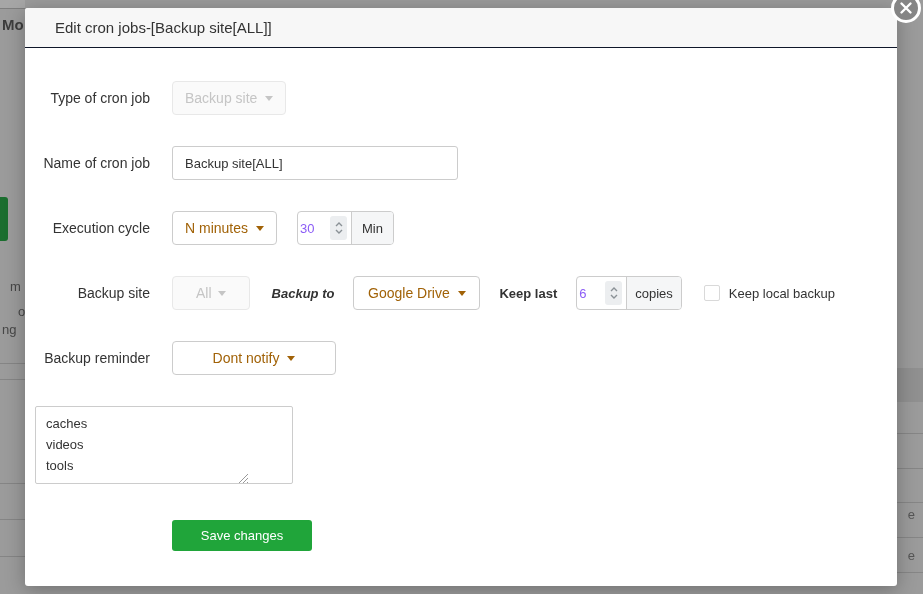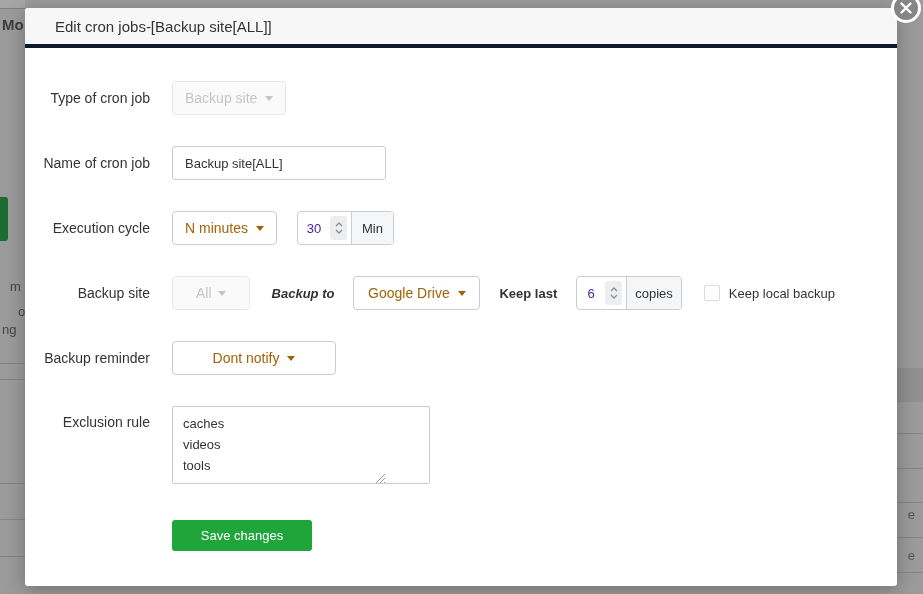--- a/index.html
+++ b/index.html
@@ -27,21 +27,21 @@
   .bg-line-l { position: absolute; left: 0; width: 25px; height: 1px; background: #858585; }
   .bg-band-r { position: absolute; right: 0; top: 368px; width: 26px; height: 34px; background: #909090; }
   .bg-line-r { position: absolute; right: 0; width: 26px; height: 1px; background: #868686; }
   .bg-e { position: absolute; right: 8px; font-size: 13px; color: #565656; }
 
   
   .modal { position: absolute; left: 25px; top: 8px; width: 872px; height: 578px;
     background: #ffffff; border-radius: 3px;
     box-shadow: 0 4px 20px rgba(0,0,0,0.28); }
   .modal-header { height: 40px; background: #f7f7f7;
-    border-bottom: 4px solid #0f172a; border-radius: 3px 3px 0 0;
+    border-bottom: 1px solid #0f172a; border-radius: 3px 3px 0 0;
     display: flex; align-items: center; padding-left: 30px;
     font-size: 15px; color: #333; }
   .close-btn { position: absolute; top: -15px; right: -24px;
     width: 30px; height: 30px; border-radius: 50%;
     background: #858585; border: 3px solid #ffffff;
     display: flex; align-items: center; justify-content: center;
     cursor: pointer; padding: 0; z-index: 5; }
   .modal-body { padding: 33px 30px 0 10px; }
 
   
@@ -54,29 +54,29 @@
   .select { display: inline-flex; align-items: center; height: 34px;
     padding: 0 12px; border: 1px solid #cccccc; border-radius: 4px;
     background: #fff; font-size: 14px; color: #a16207; cursor: pointer; }
   .select.disabled { background: #fafafa; border-color: #e8e8e8;
     color: #c5c5c5; cursor: default; }
   .caret { width: 0; height: 0; border-left: 4px solid transparent;
     border-right: 4px solid transparent; border-top: 5px solid currentColor;
     margin-left: 8px; display: inline-block; }
   .select.centered { justify-content: center; }
 
-  .text-input { width: 214px; height: 34px; border: 1px solid #ccc;
+  .text-input { width: 286px; height: 34px; border: 1px solid #ccc;
     border-radius: 3px; padding: 0 12px; font-size: 13px; color: #333;
     outline: none; font-family: inherit; }
 
   .num-group { display: inline-flex; align-items: stretch; height: 34px;
     border: 1px solid #ccc; border-radius: 4px; background: #fff; }
   .num-wrap { display: flex; align-items: center; padding-right: 4px; }
-  .num-input { border: none; outline: none; width: 32px; text-align: center;
-    font-size: 13px; color: #4c1d95; background: transparent; font-family: inherit;
+  .num-input { border: none; outline: none; width: 32px; text-align: left;
+    font-size: 13px; color: #8b5cf6; background: transparent; font-family: inherit;
     -moz-appearance: textfield; appearance: textfield; }
   .num-input::-webkit-outer-spin-button, .num-input::-webkit-inner-spin-button
     { -webkit-appearance: none; margin: 0; }
   .num-input.narrow { width: 28px; }
   .stepper { width: 17px; height: 24px; align-self: center; background: #eceef0;
     border-radius: 3px; display: flex; align-items: center; justify-content: center;
     cursor: pointer; }
   .addon { display: flex; align-items: center; padding: 0 10px;
     background: #f5f6f7; border-left: 1px solid #ccc; font-size: 13px;
     color: #333; border-radius: 0 3px 3px 0; }
@@ -211,21 +211,20 @@
     <div class="form-row">
       <div class="row-label">Backup reminder</div>
       <div class="select centered" style="width:164px">
         <span>Dont notify</span>
         <span class="caret"></span>
       </div>
     </div>
 
     
     <div class="form-row top-align">
-      <div class="row-label">Exclusion rule</div>
       <div class="textarea-wrap">
         <textarea class="exclusion-textarea" style="">caches
 videos
 tools</textarea>
         <span class="grip">
           <svg width="11" height="11" viewBox="0 0 11 11">
             <path d="M10 1 L1 10 M10 5 L5 10 M10 9 L9 10" stroke="#999" stroke-width="1" fill="none"></path>
           </svg>
         </span>
       </div>

